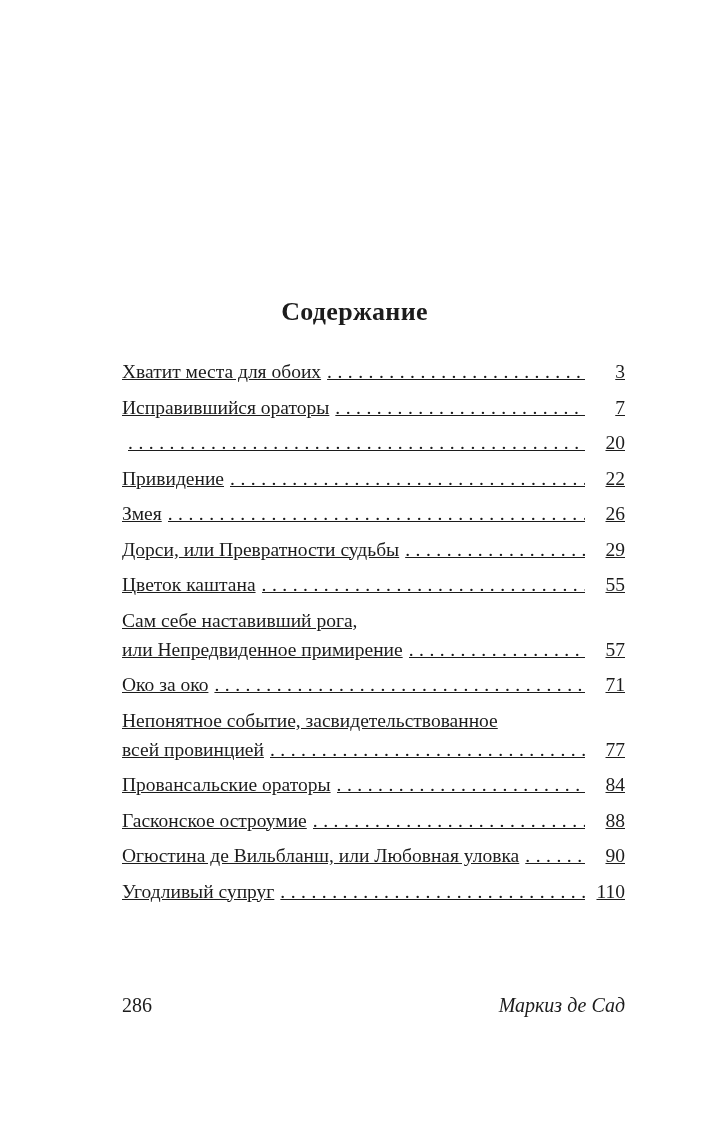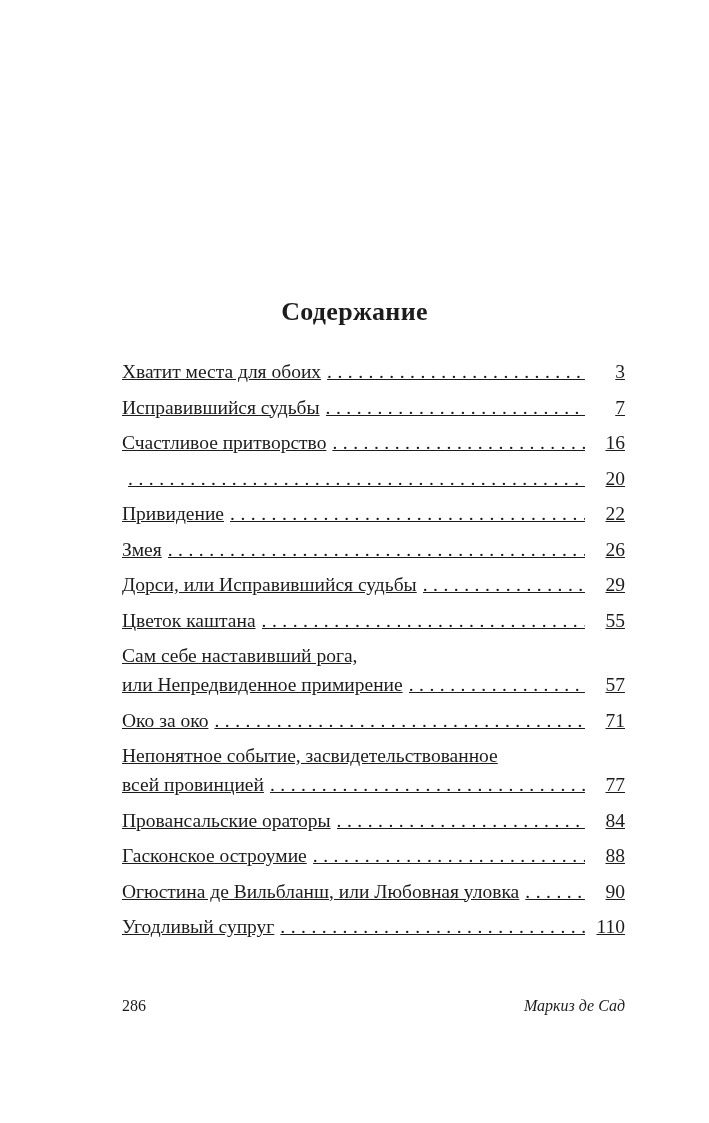--- a/index.html
+++ b/index.html
@@ -67,21 +67,21 @@
     white-space: nowrap;
   }
   .footer {
     position: absolute;
     top: 991px;
     left: 122px;
     width: 503px;
     display: flex;
     justify-content: space-between;
     align-items: baseline;
-    font-size: 16px;
+    font-size: 20px;
     line-height: 29px;
   }
   .author {
     font-style: italic;
   }
 </style>
 </head>
 <body>
 
 <div class="page">
@@ -91,55 +91,48 @@
   <div class="toc">
       <div class="entry">
         <div class="line">
           <span class="txt">Хватит места для обоих</span>
           <span class="leader"></span>
           <span class="pg">3</span>
         </div>
       </div>
       <div class="entry">
         <div class="line">
-          <span class="txt">Исправившийся судьбы</span>
+          <span class="txt">Исправившийся ораторы</span>
           <span class="leader"></span>
           <span class="pg">7</span>
         </div>
       </div>
       <div class="entry">
         <div class="line">
-          <span class="txt">Счастливое притворство</span>
-          <span class="leader"></span>
-          <span class="pg">16</span>
-        </div>
-      </div>
-      <div class="entry">
-        <div class="line">
           <span class="leader"></span>
           <span class="pg">20</span>
         </div>
       </div>
       <div class="entry">
         <div class="line">
           <span class="txt">Привидение</span>
           <span class="leader"></span>
           <span class="pg">22</span>
         </div>
       </div>
       <div class="entry">
         <div class="line">
           <span class="txt">Змея</span>
           <span class="leader"></span>
           <span class="pg">26</span>
         </div>
       </div>
       <div class="entry">
         <div class="line">
-          <span class="txt">Дорси, или Исправившийся судьбы</span>
+          <span class="txt">Дорси, или Превратности судьбы</span>
           <span class="leader"></span>
           <span class="pg">29</span>
         </div>
       </div>
       <div class="entry">
         <div class="line">
           <span class="txt">Цветок каштана</span>
           <span class="leader"></span>
           <span class="pg">55</span>
         </div>

